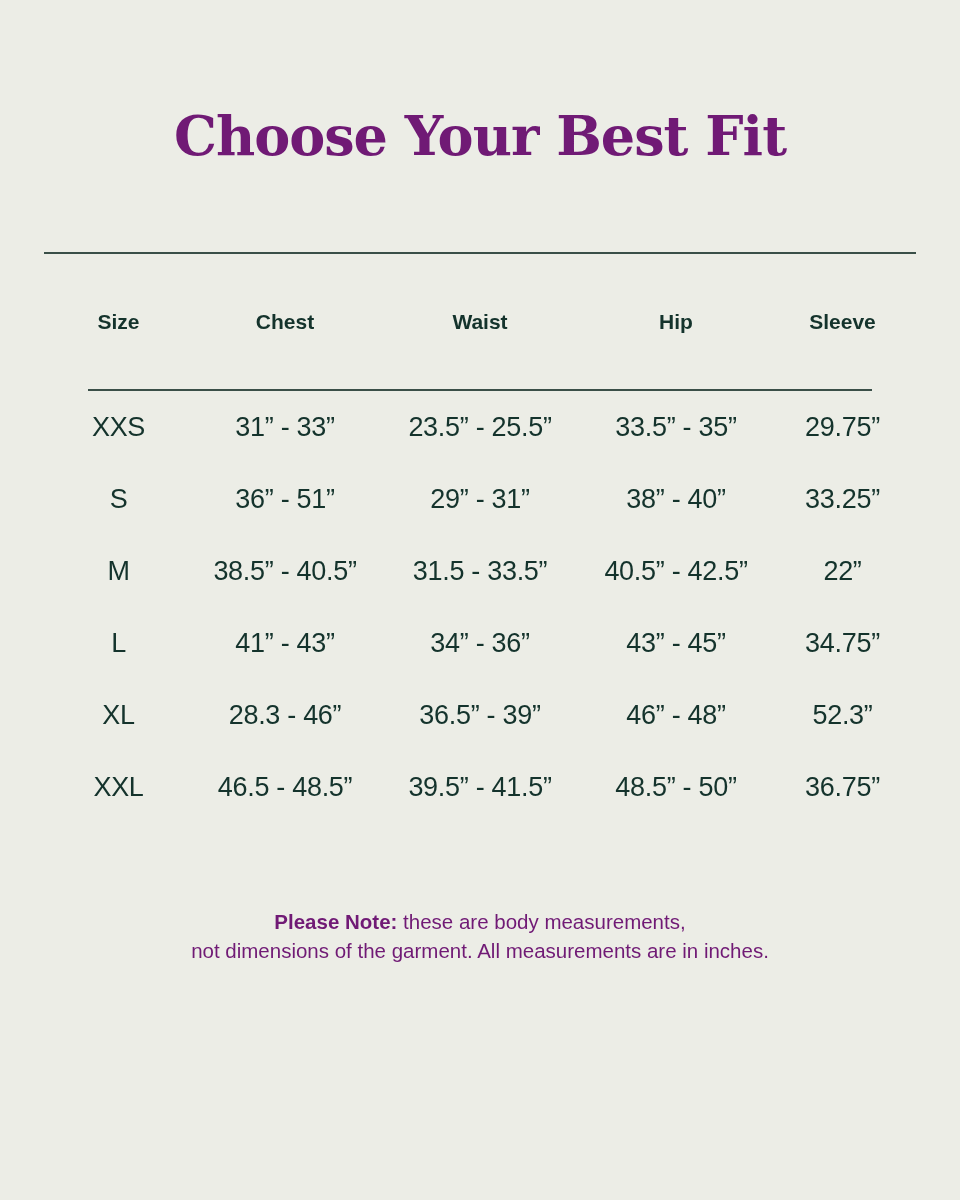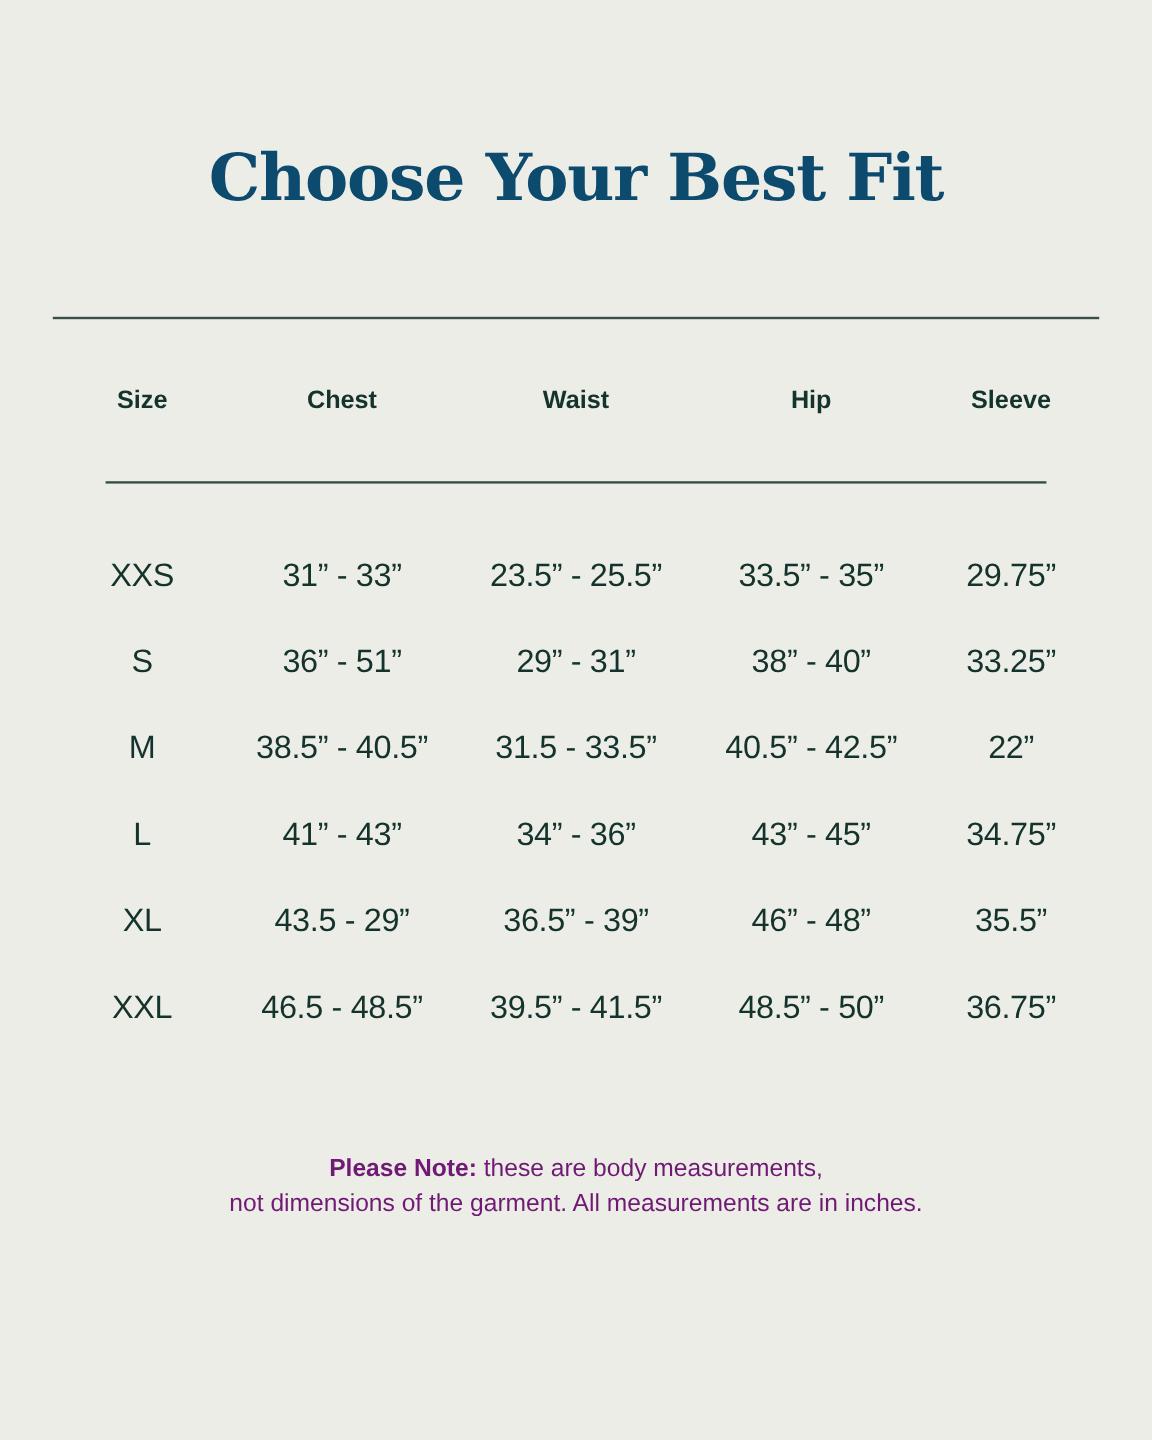--- a/index.html
+++ b/index.html
@@ -13,30 +13,30 @@
     color: #14332C;
     font-family: "Liberation Sans", sans-serif;
     overflow: hidden;
   }
   .page {
     width: 960px;
     height: 1200px;
     position: relative;
   }
   .title {
-    margin: 12px;
+    margin: 0;
     padding-top: 96px;
     height: 80px;
     line-height: 80px;
     text-align: center;
     font-family: "DejaVu Serif", serif;
     font-weight: 600;
     font-size: 54px;
     letter-spacing: -1px;
-    color: #0c4a6e;
+    color: #701a75;
   }
   .rule {
     height: 2px;
     background: #3A4F48;
     margin: 0 44px;
     border: none;
   }
   .rule-top {
     margin-top: 76px;
   }
@@ -52,21 +52,20 @@
     text-align: center;
     white-space: nowrap;
   }
   .header-row {
     height: 135px;
     font-weight: bold;
     font-size: 21px;
     letter-spacing: 0px;
   }
   .body-rows {
-    padding-top: 40px;
   }
   .data-row {
     height: 72px;
     font-size: 27px;
     font-weight: 400;
     letter-spacing: -0.3px;
   }
   .note {
     margin-top: 84px;
     text-align: center;
@@ -129,24 +128,24 @@
       <div class="grid-row data-row">
         <span>L</span>
         <span>41” - 43”</span>
         <span>34” - 36”</span>
         <span>43” - 45”</span>
         <span>34.75”</span>
       </div>
 
       <div class="grid-row data-row">
         <span>XL</span>
-        <span>43.5 - 29”</span>
+        <span>28.3 - 46”</span>
         <span>36.5” - 39”</span>
         <span>46” - 48”</span>
-        <span>35.5”</span>
+        <span>52.3”</span>
       </div>
 
       <div class="grid-row data-row">
         <span>XXL</span>
         <span>46.5 - 48.5”</span>
         <span>39.5” - 41.5”</span>
         <span>48.5” - 50”</span>
         <span>36.75”</span>
       </div>
 

